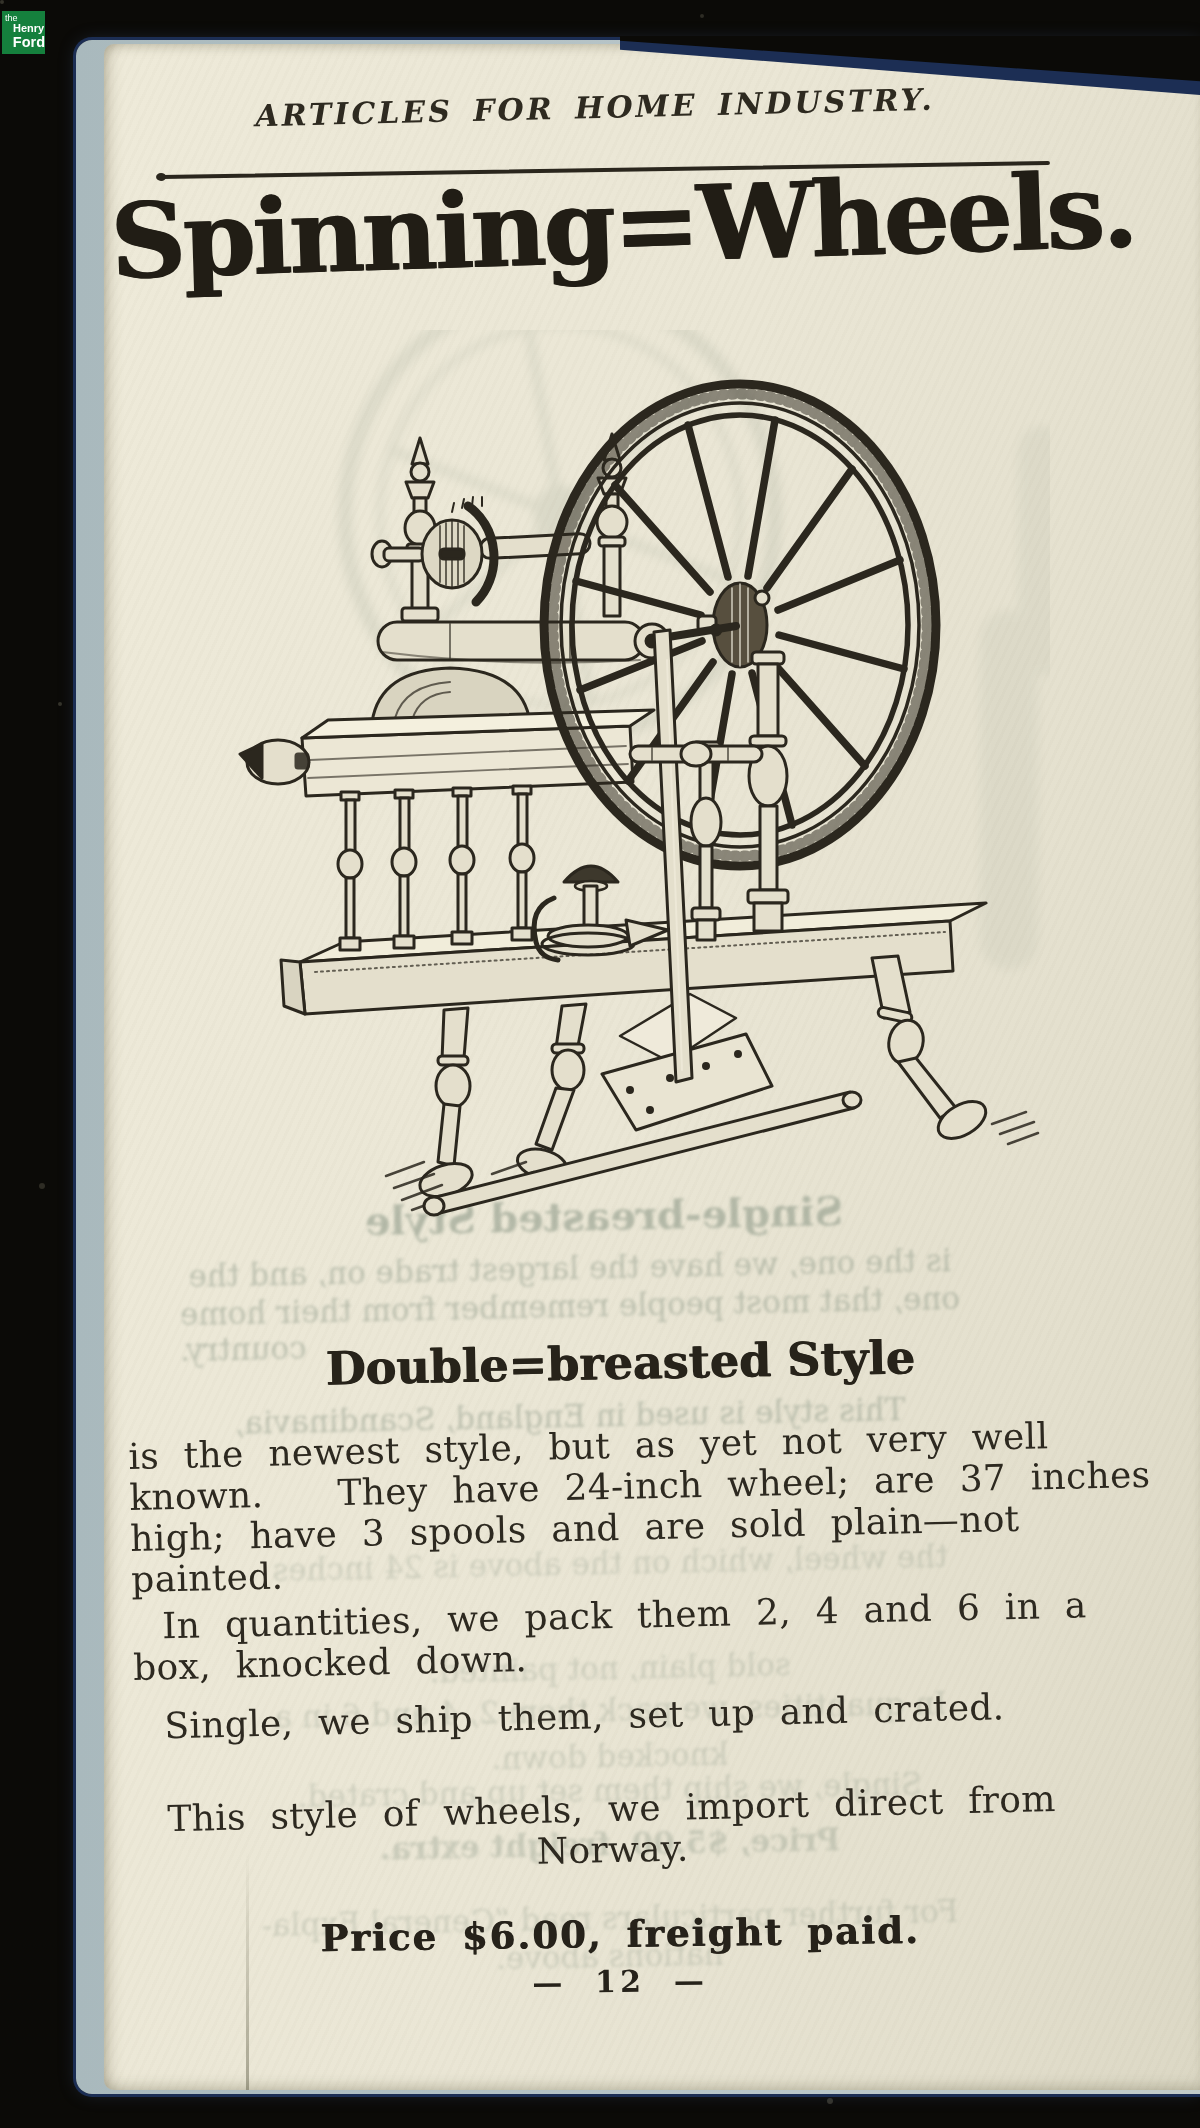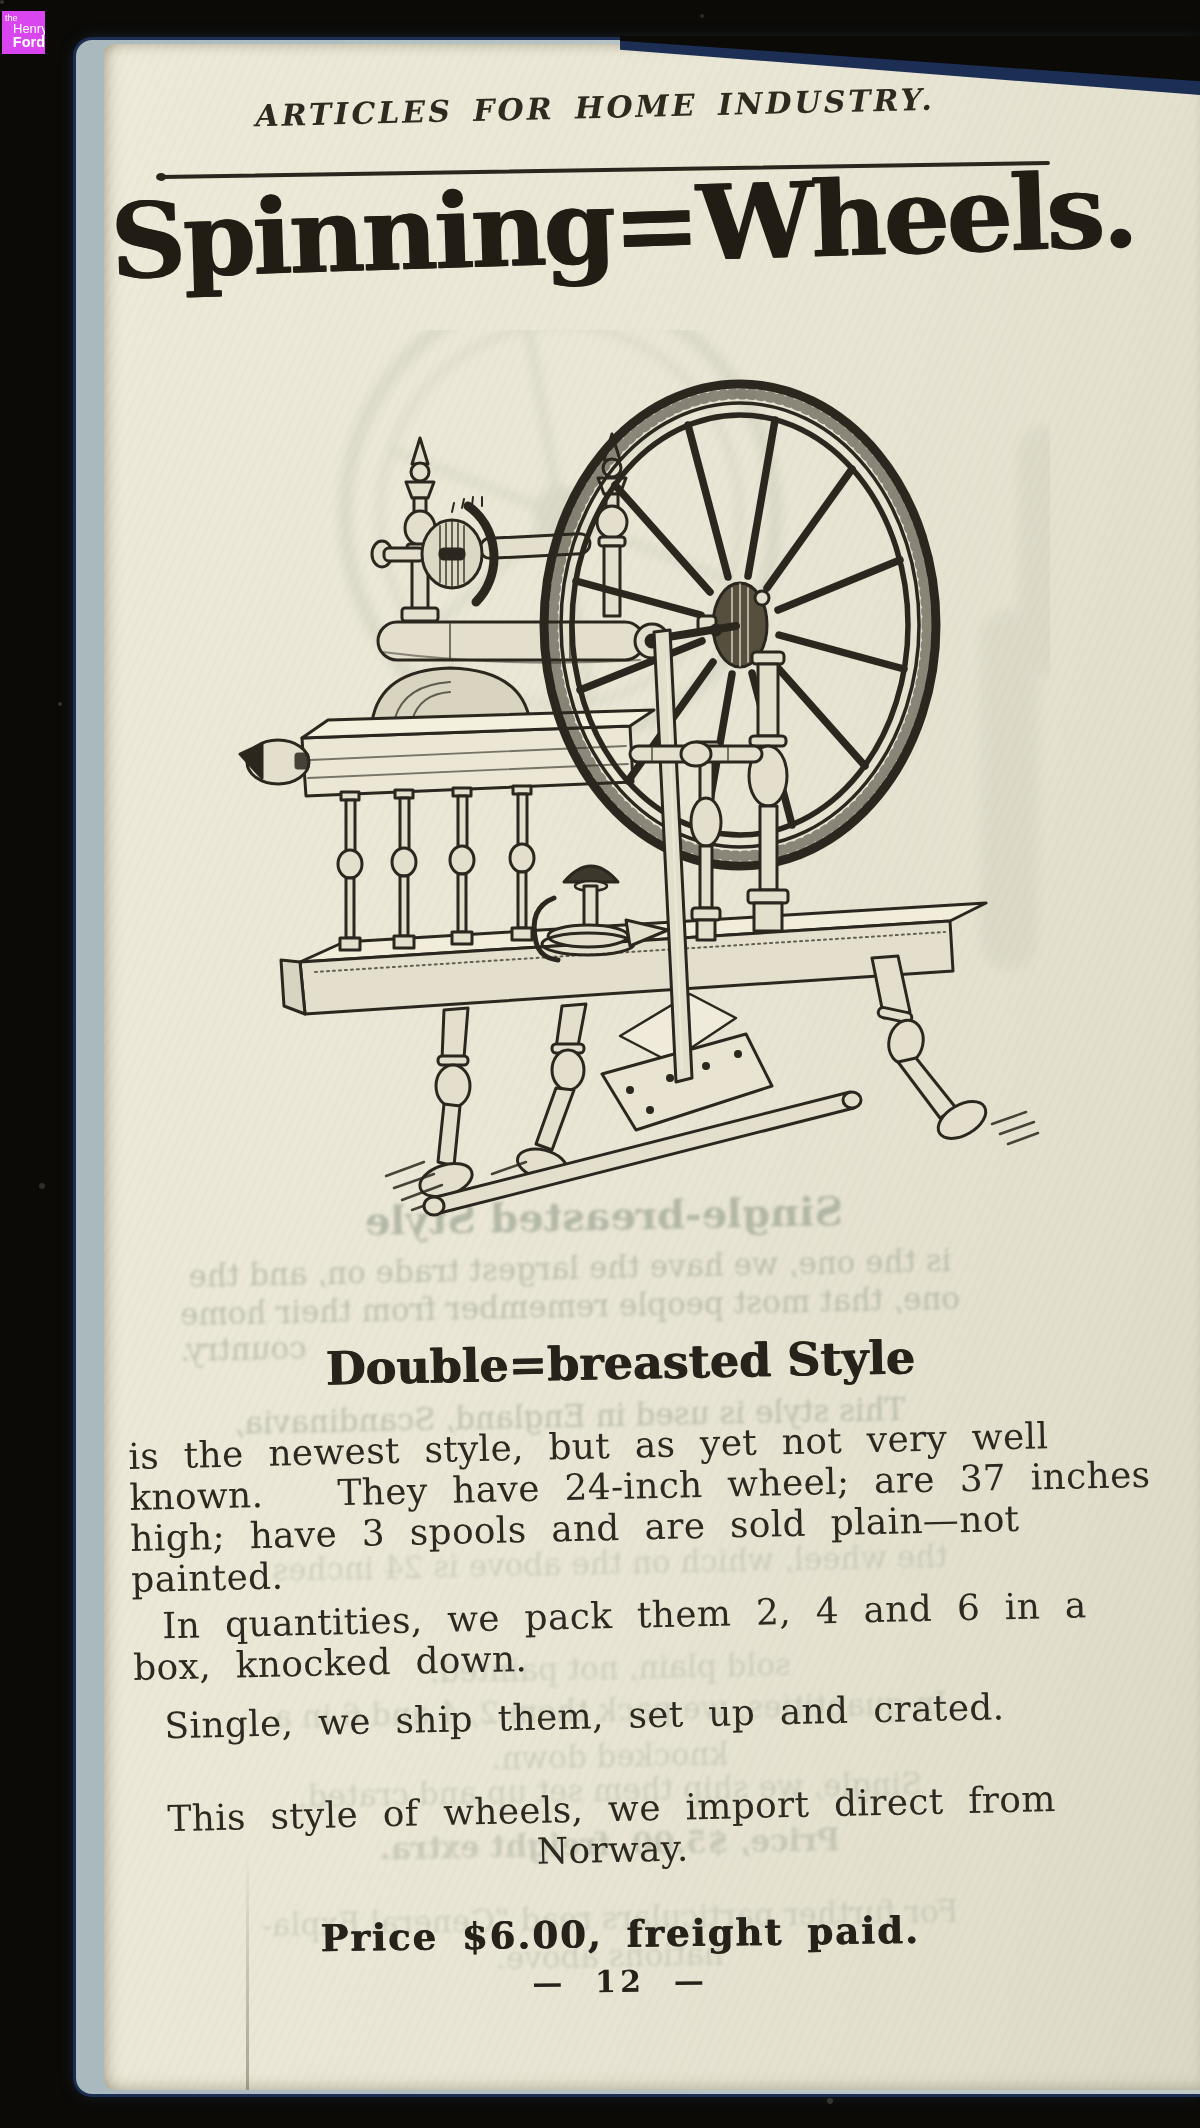--- a/index.html
+++ b/index.html
@@ -22,24 +22,24 @@
   .wedge-navy{position:absolute;left:620px;top:38px;width:580px;height:84px;background:#1c2e54;
     clip-path:polygon(0 0,100% 0,100% 68%,0 14%);}
   .wedge-black{position:absolute;left:620px;top:36px;width:580px;height:78px;background:#0b0a07;
     clip-path:polygon(0 0,100% 0,100% 58%,0 6%);}
   .crease{position:absolute;left:246px;top:1852px;width:3px;height:238px;
     background:linear-gradient(to bottom,rgba(120,118,95,0),rgba(110,108,86,.55));}
   .specks{position:absolute;left:0;top:0;width:4px;height:4px;border-radius:50%;background:#35332a;
     box-shadow:160px 238px 0 1px #2e2c24, 58px 702px 0 0 #35332a, 40px 1184px 0 1px #2e2c24,
                828px 2099px 0 1px #35332a, 700px 14px 0 0 #2e2c24;}
   
-  .logo{position:absolute;left:2px;top:11px;width:43px;height:43px;background:#d946ef;
+  .logo{position:absolute;left:2px;top:11px;width:43px;height:43px;background:#15803d;
     color:#fff;font-family:"Liberation Sans",sans-serif;overflow:hidden;z-index:9;}
   .logo .t1{font-size:9px;margin:3px 0 0 3px;line-height:9px;}
-  .logo .t2{font-size:13px;font-weight:normal;margin:0 0 0 11px;line-height:11px;}
+  .logo .t2{font-size:11px;font-weight:bold;margin:0 0 0 11px;line-height:11px;}
   .logo .t3{font-size:14.5px;font-weight:bold;margin:1px 0 0 3px;line-height:14px;text-align:right;}
   
   .ink{color:#2b271e;}
   .header{position:absolute;left:130px;top:90px;width:930px;text-align:center;
     font-style:italic;font-weight:bold;font-size:30px;letter-spacing:3px;word-spacing:7px;
     transform:rotate(-1.4deg);white-space:pre;color:#2e2a20;}
   .rule{position:absolute;left:160px;top:168px;width:890px;height:4px;background:#2a261d;
     border-radius:3px;transform:rotate(-0.9deg);}
   .rule::before{content:"";position:absolute;left:-4px;top:-2px;width:10px;height:8px;
     border-radius:50%;background:#2a261d;}

